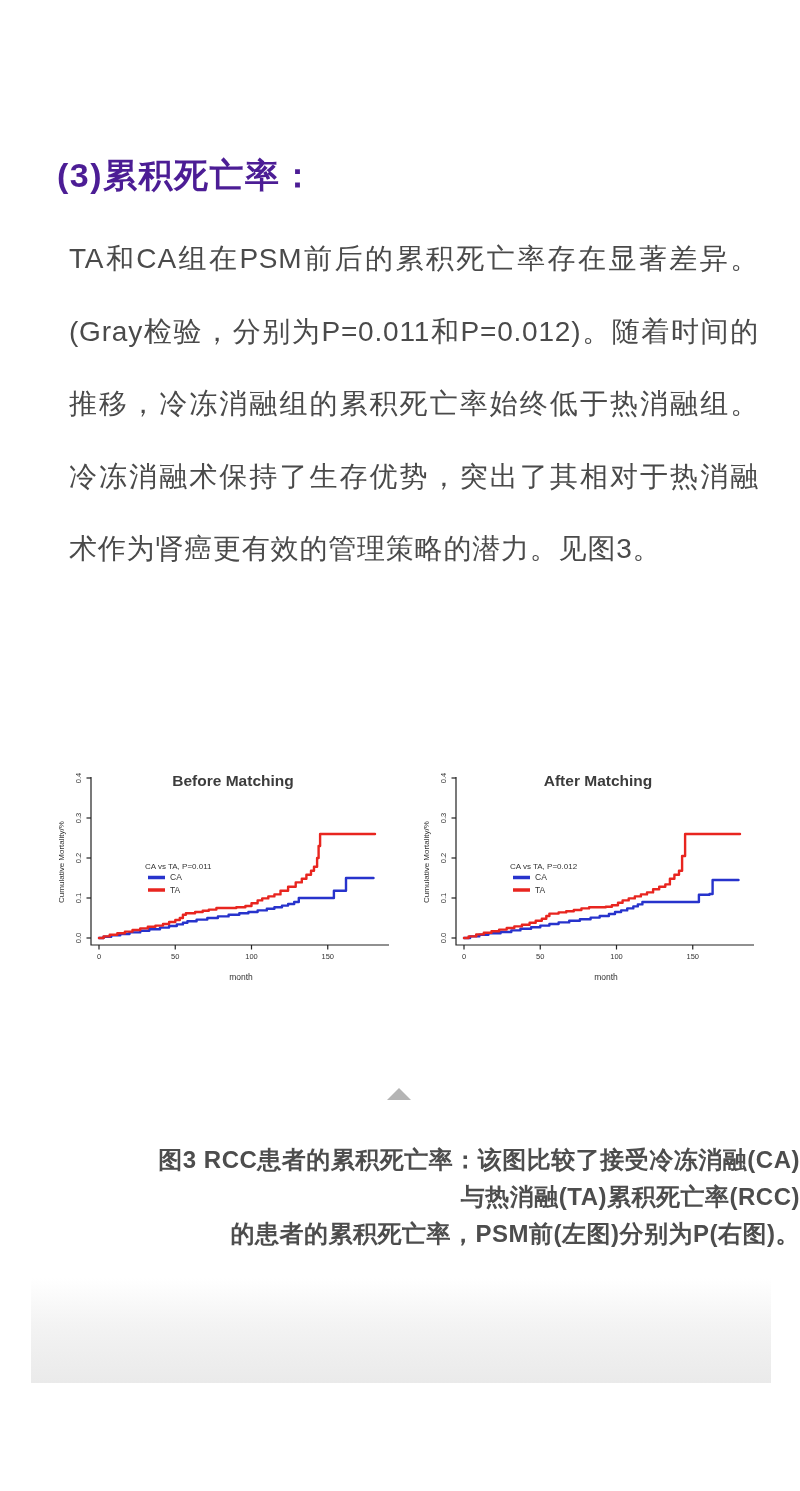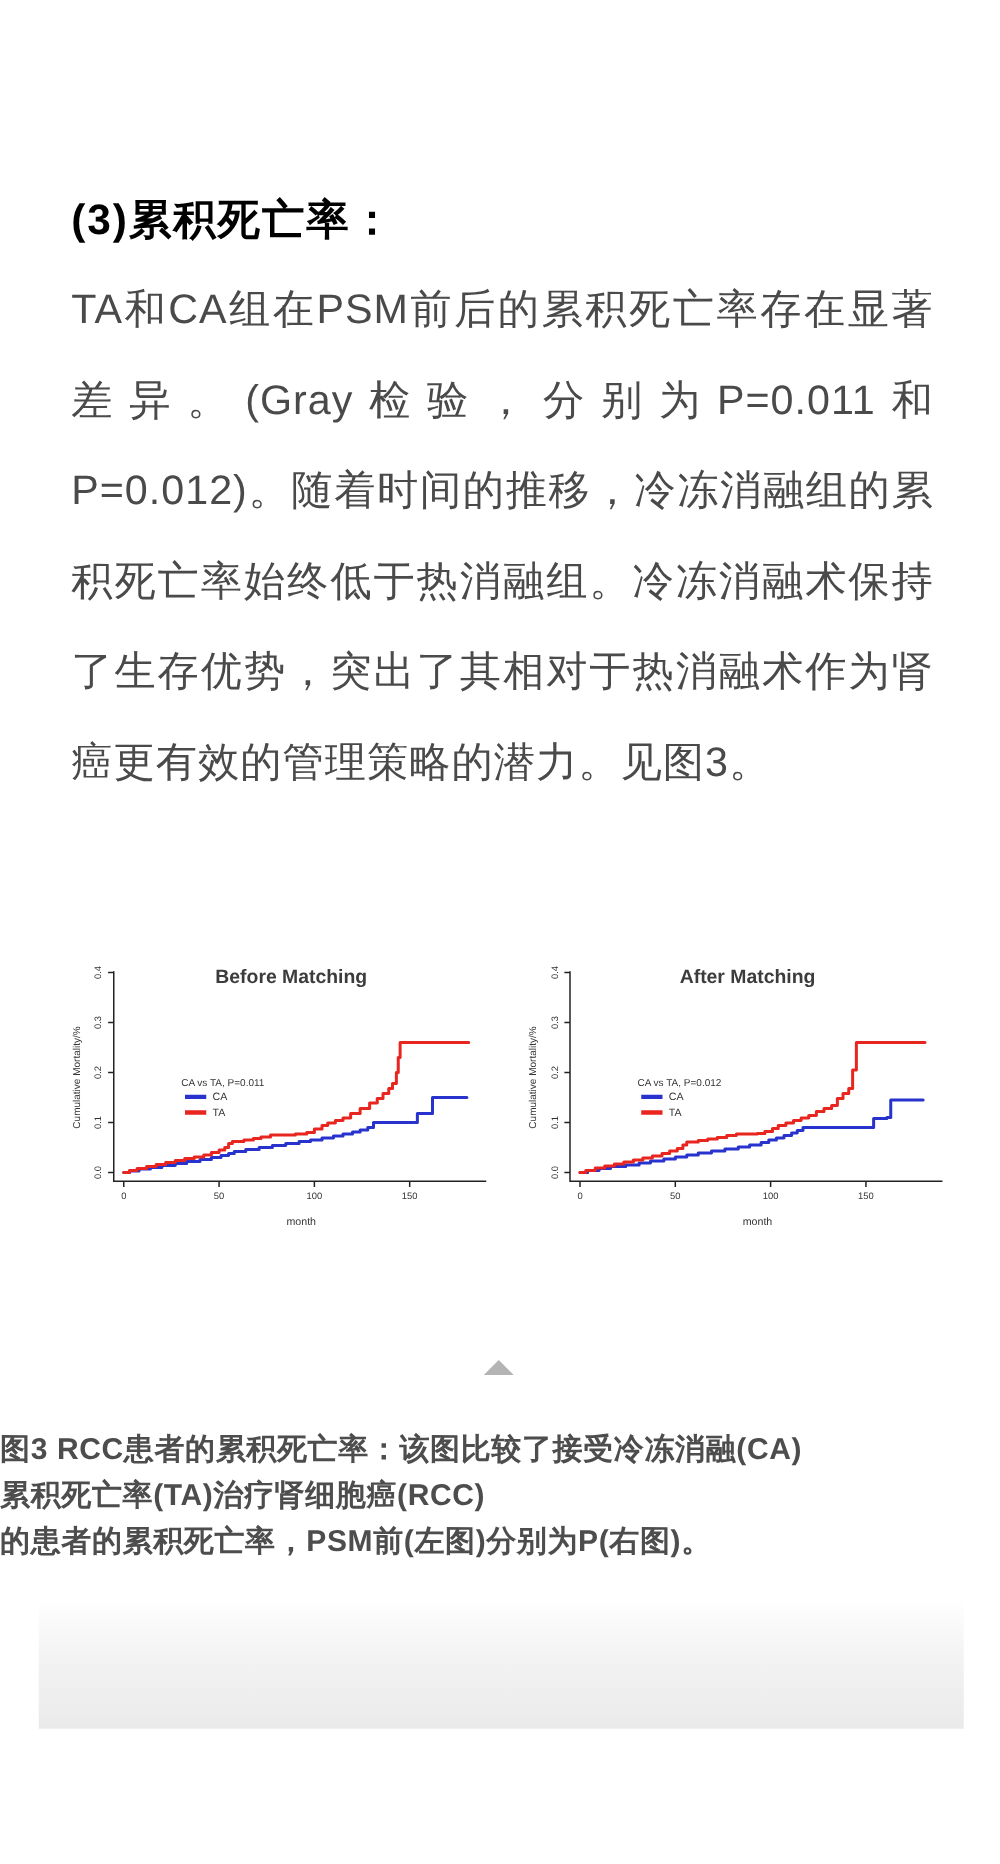--- a/index.html
+++ b/index.html
@@ -2,38 +2,38 @@
 <html><head>
 <meta charset="utf-8">
 <style>
   html,body{margin:0;padding:0;}
   body{
     width:800px;height:1491px;position:relative;background:#ffffff;
     font-family:"Liberation Sans","DejaVu Sans",sans-serif;overflow:hidden;
   }
   .heading{
     position:absolute;left:57px;top:153px;margin:0;
-    font-size:34px;font-weight:700;letter-spacing:1.5px;color:#000000;
+    font-size:34px;font-weight:700;letter-spacing:1.5px;color:#4c1d95;
   }
   .body-text{
-    position:absolute;left:57px;top:211px;width:690px;margin:0;
-    font-size:33px;line-height:72.5px;color:#4a4a4a;letter-spacing:0.8px;
+    position:absolute;left:57px;top:211px;width:690px;margin:12px;
+    font-size:28px;line-height:72.5px;color:#4a4a4a;letter-spacing:0.8px;
     text-align:justify;
   }
   .figure-row{position:absolute;left:55px;top:752px;width:710px;height:235px;display:flex;}
   .chart-box{width:345px;height:235px;background:#ffffff;}
   .chart-box + .chart-box{margin-left:20px;}
   .chart-box svg text{font-family:"Liberation Sans","DejaVu Sans",sans-serif;}
   .collapse-arrow{
     position:absolute;left:387px;top:1088px;width:0;height:0;
     border-left:12px solid transparent;border-right:12px solid transparent;
     border-bottom:12px solid #b4b4b4;cursor:pointer;
   }
   .caption{
-    position:absolute;left:0;top:1141px;width:800px;text-align:left;
+    position:absolute;left:0;top:1141px;width:800px;text-align:right;
     font-size:24px;font-weight:700;line-height:37px;color:#4d4d4d;letter-spacing:0.5px;
   }
   .footer-fade{
     position:absolute;left:31px;top:1278px;width:740px;height:105px;
     background:linear-gradient(180deg,#ffffff 0%,#f3f3f3 45%,#eaeaea 100%);
   }
 </style>
 </head>
 <body>
 
@@ -103,17 +103,17 @@
         <text x="115" y="140.8" font-size="8.5" fill="#333" text-anchor="start" font-weight="400">TA</text>
         <path d="M44.0 186.0H50.1V184.4H59.3V182.8H68.4V181.2H80.6V180.0H91.3V178.4H100.4V176.8H111.1V175.2H120.3V173.6H129.4V172.0H138.6V170.4H149.2V168.8H159.9V167.2H170.6V165.6H179.7V164.0H188.9V162.0H195.0V160.0H201.1V158.4H207.2V156.4H213.3V154.4H217.8V152.4H222.4V150.0H275.8V150.0H278.9V142.8H289.5V142.0H292.6V128.0H318.5V128.0" stroke="#2733cc" stroke-width="2.4" fill="none" stroke-linejoin="round" stroke-linecap="round"></path>
         <path d="M44.0 186.0H48.6V184.4H56.2V182.4H63.8V180.8H71.5V179.2H79.1V177.6H86.7V176.0H94.3V174.4H101.9V172.8H109.6V170.8H115.7V168.8H121.8V166.8H126.3V164.0H129.4V161.6H138.6V160.4H146.2V159.2H153.8V158.0H161.4V156.4H169.1V155.2H185.8V154.8H191.9V153.2H198.0V150.8H202.6V148.4H208.7V146.4H214.8V144.4H220.9V142.4H227.0V140.4H233.1V137.2H239.2V134.8H245.3V132.4H249.9V126.8H254.4V122.8H259.0V118.8H262.1V104.0H265.1V82.0H320.0V82.0" stroke="#e8251f" stroke-width="2.4" fill="none" stroke-linejoin="round" stroke-linecap="round"></path>
       </svg></div>
 </div>
 
 <div class="collapse-arrow"></div>
 
 <div class="caption">
   <div>图3 RCC患者的累积死亡率：该图比较了接受冷冻消融(CA)</div>
-  <div>累积死亡率(TA)治疗肾细胞癌(RCC)</div>
+  <div>与热消融(TA)累积死亡率(RCC)</div>
   <div>的患者的累积死亡率，PSM前(左图)分别为P(右图)。</div>
 </div>
 
 <div class="footer-fade"></div>
 
 </body></html>

